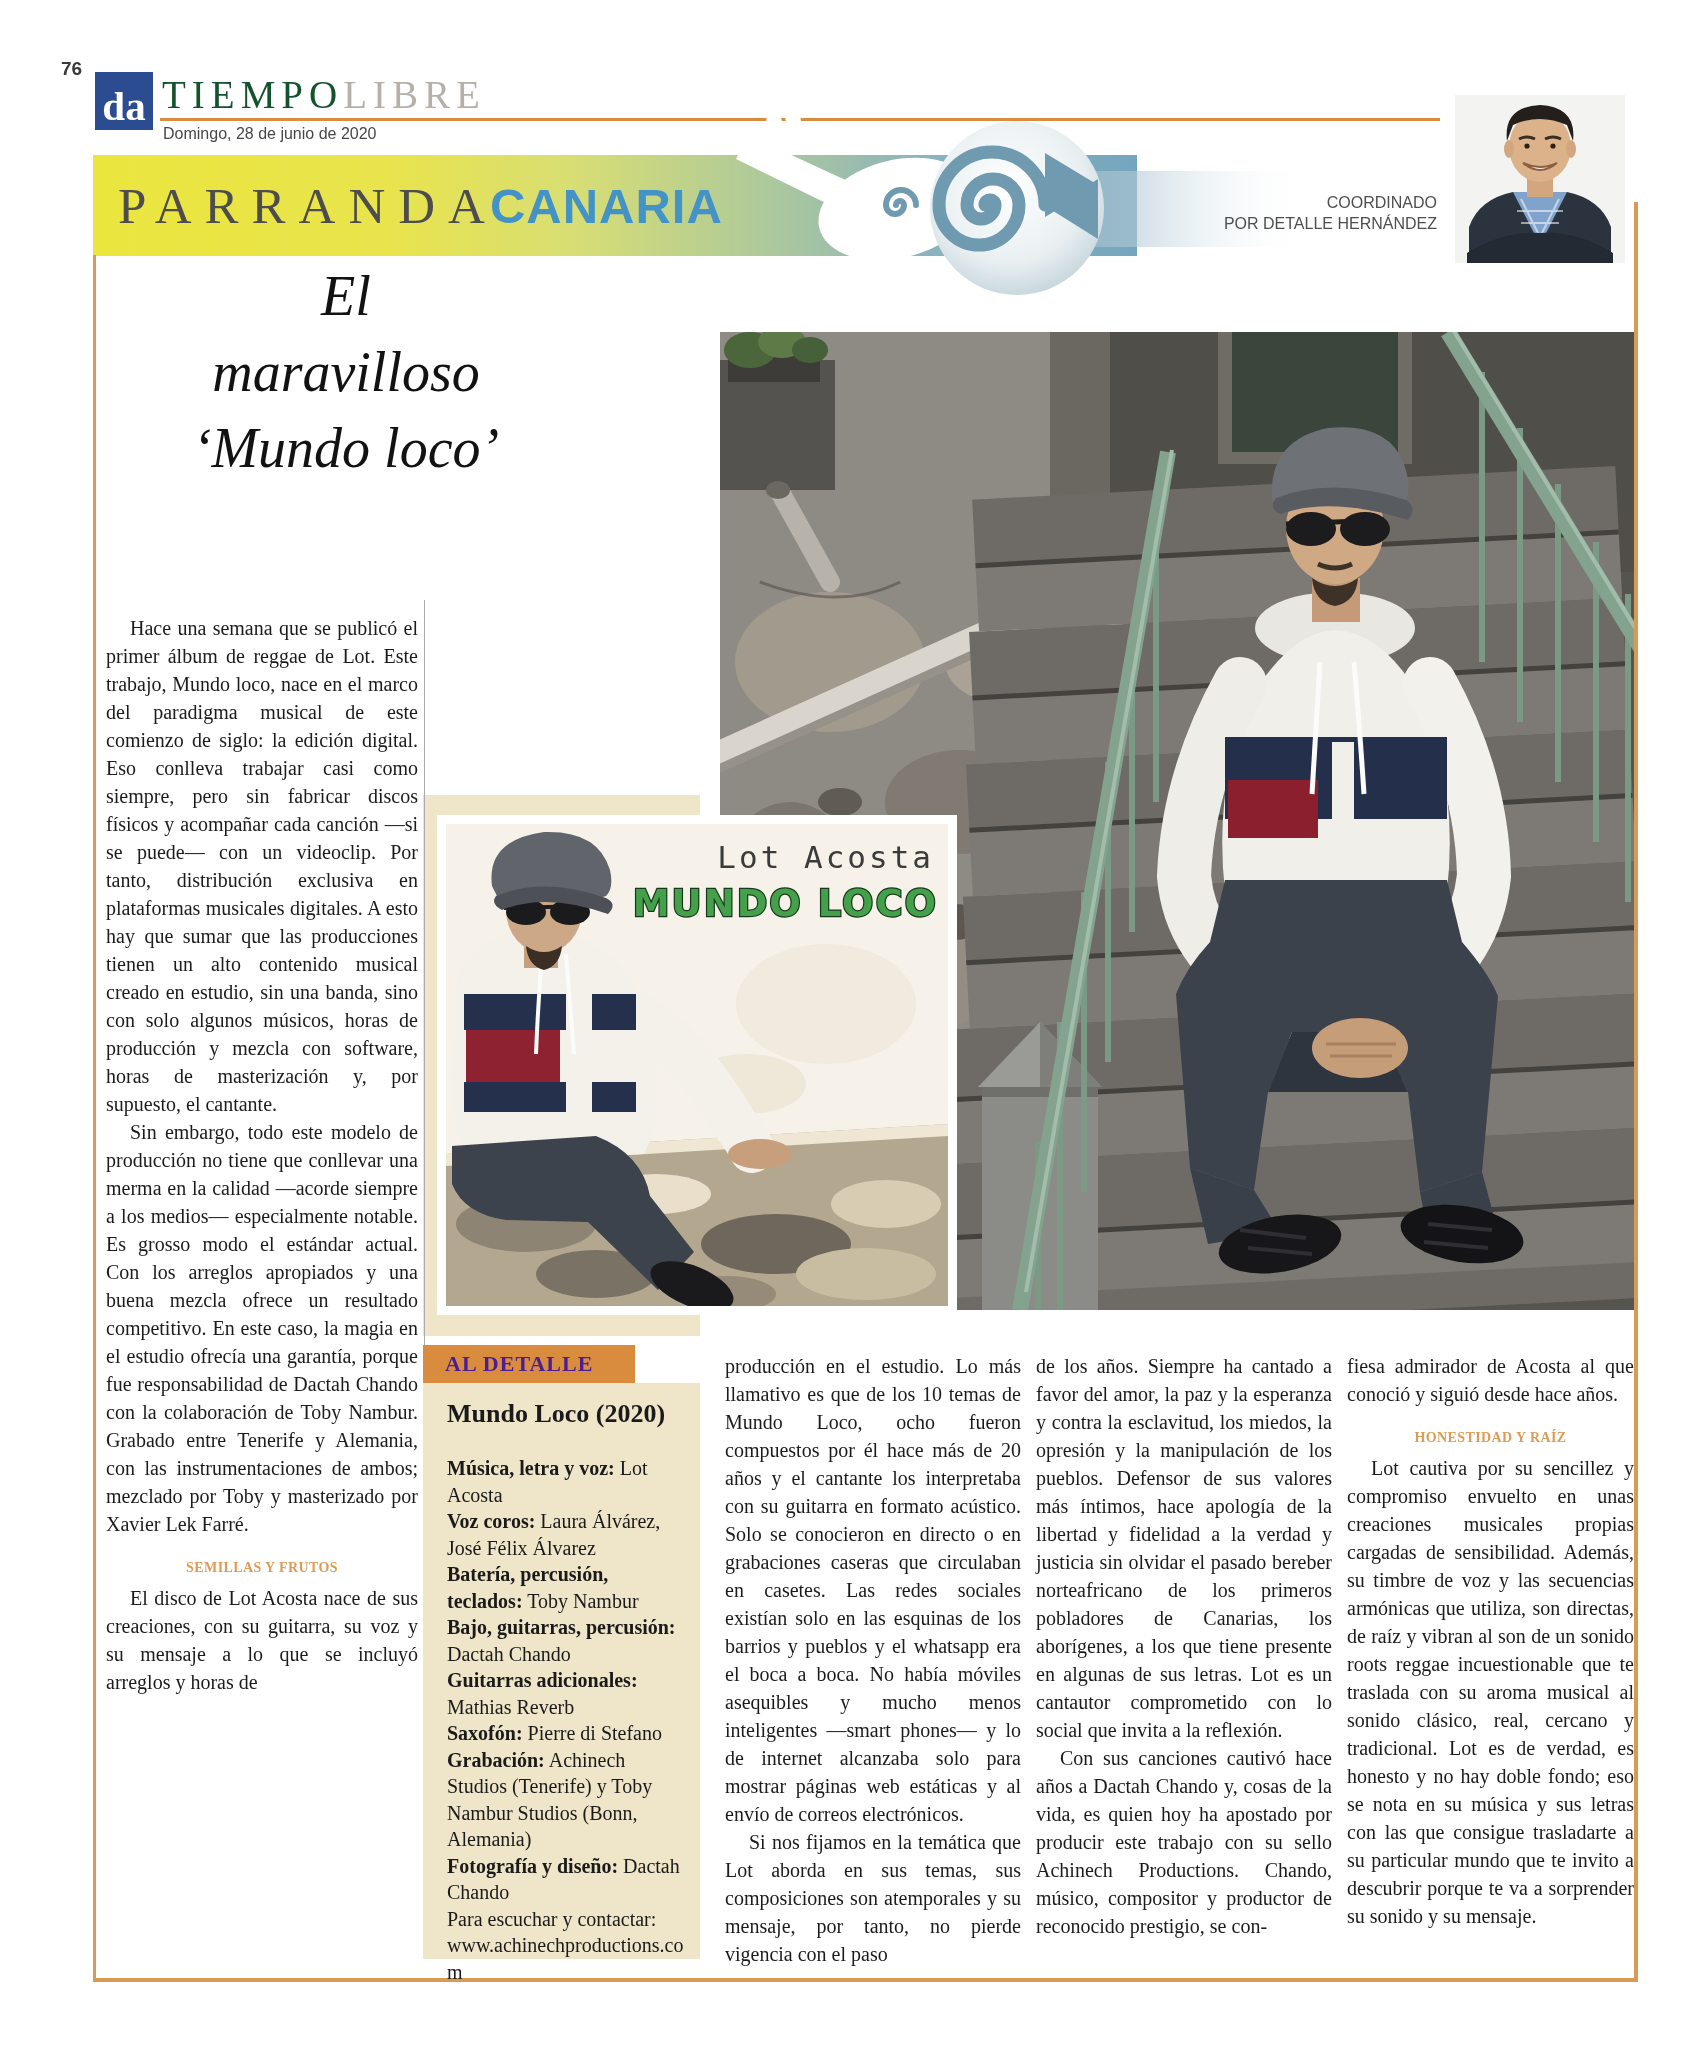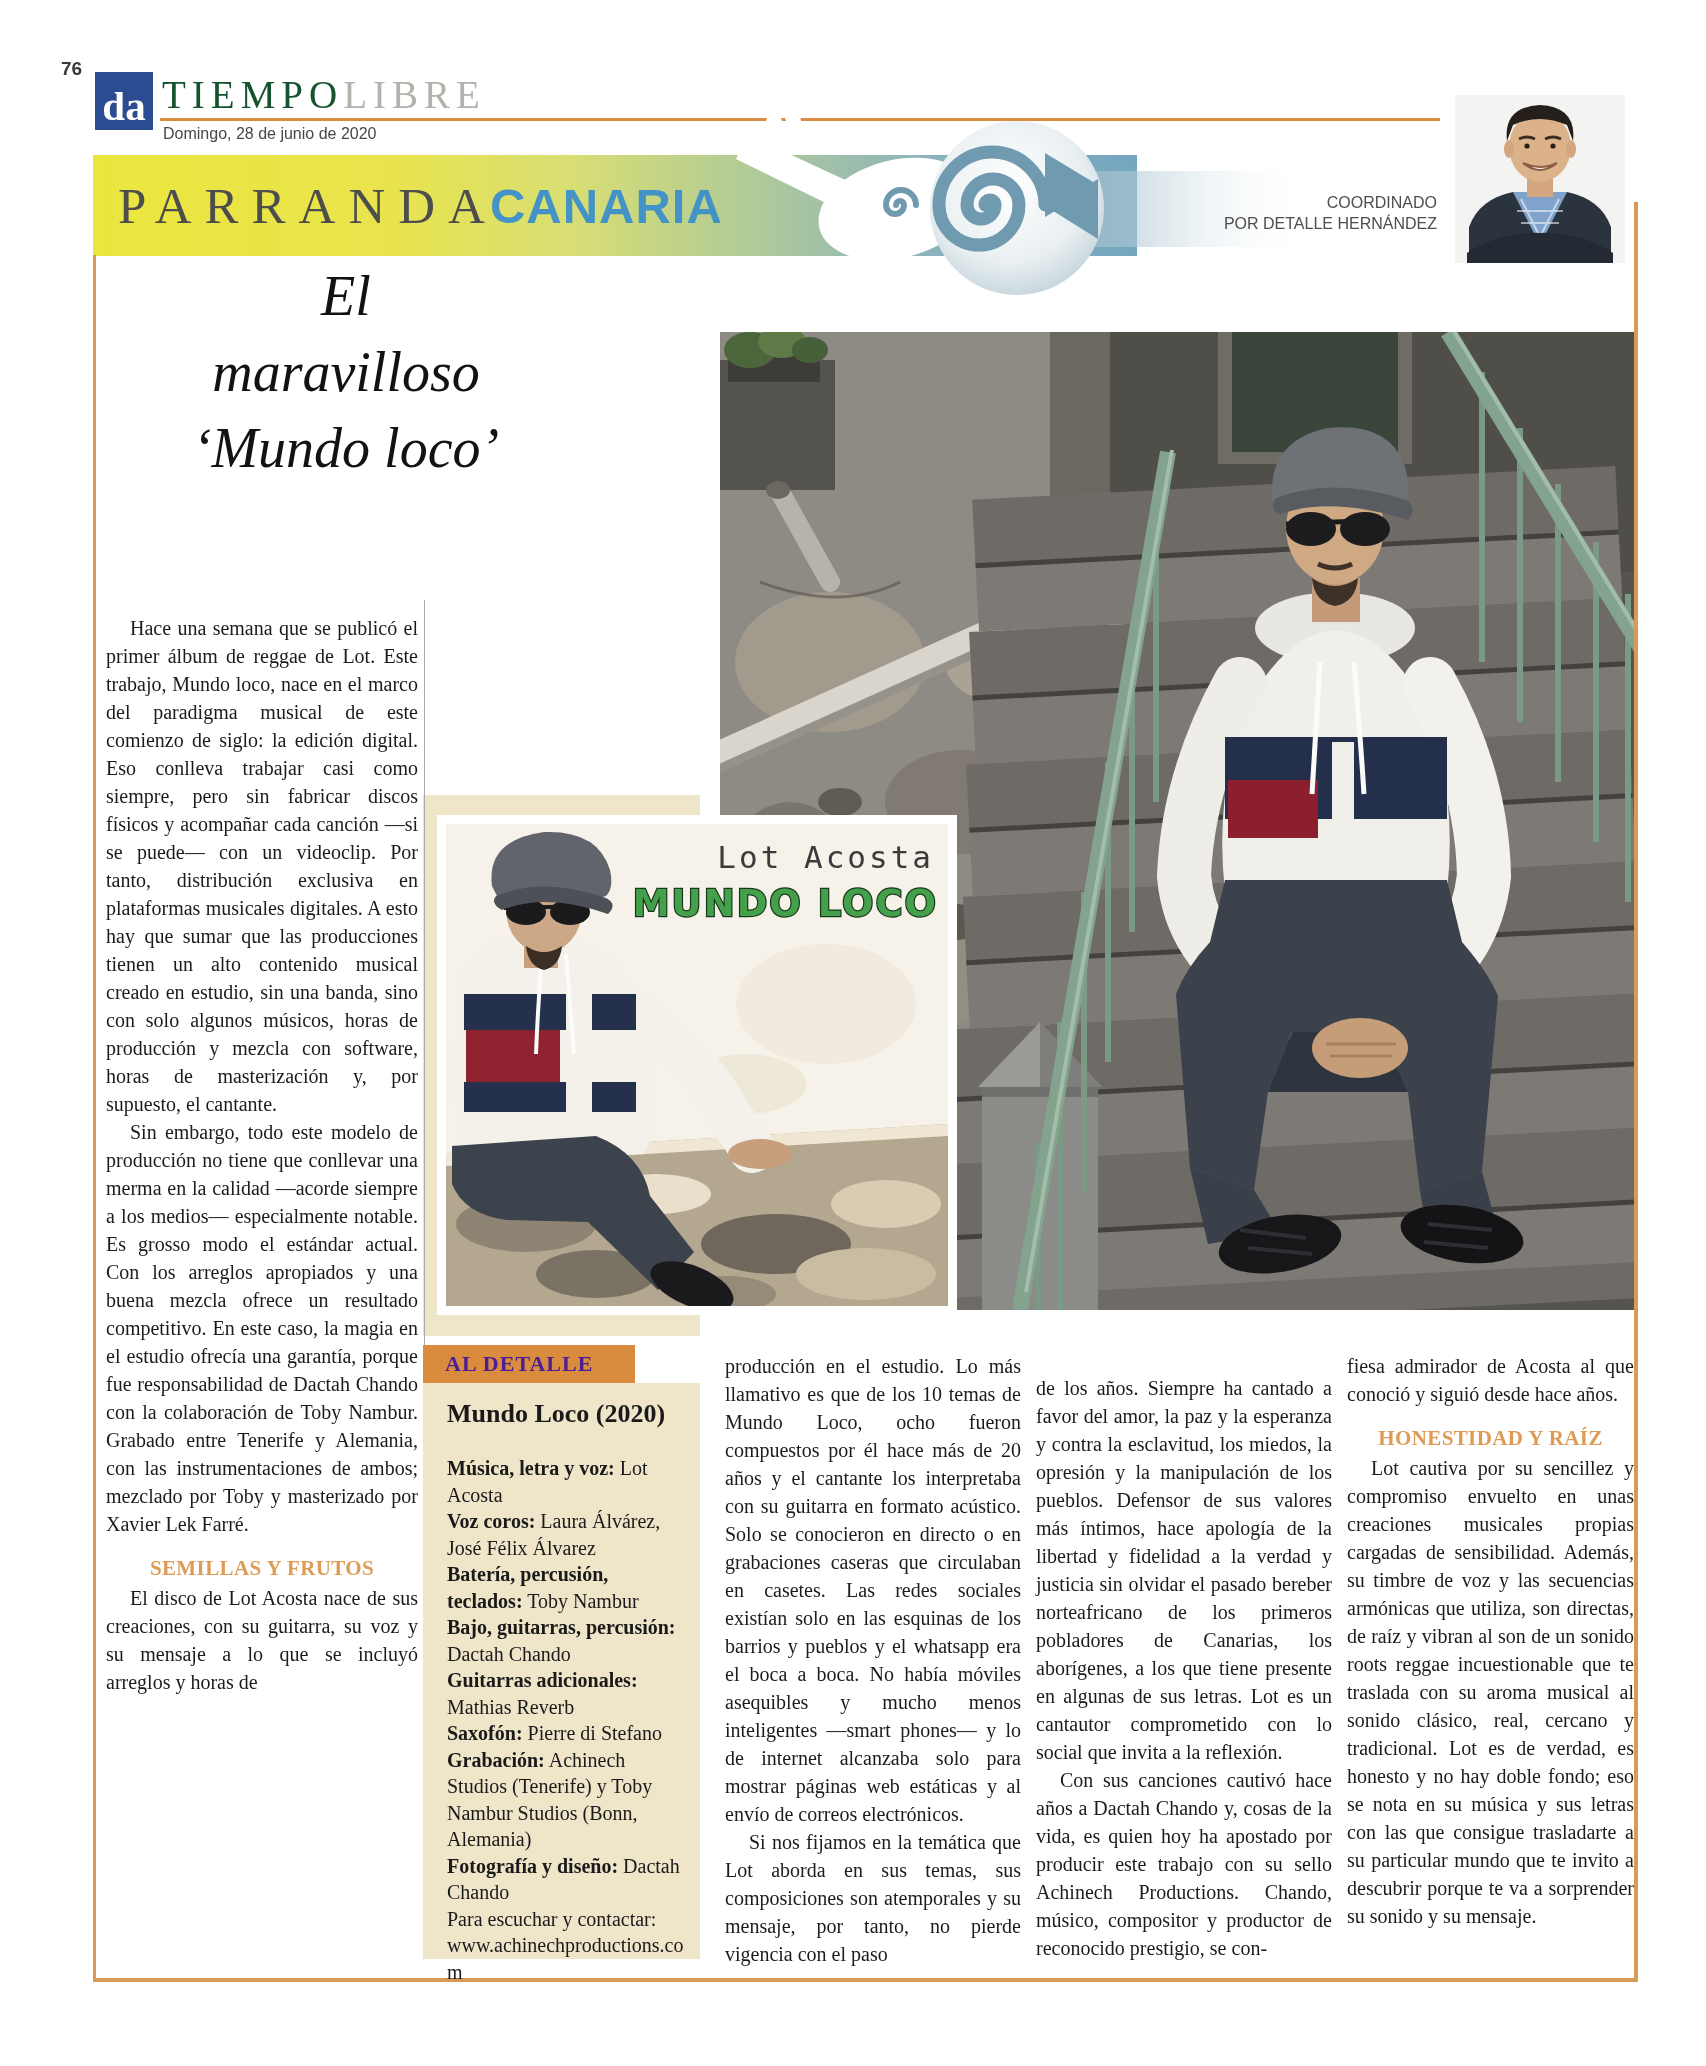--- a/index.html
+++ b/index.html
@@ -41,25 +41,25 @@
 
   
   .main-photo{left:720px;top:332px;width:914px;height:978px;}
   .beige-panel{left:423px;top:795px;width:277px;height:541px;background:#efe5c9;}
   .album-cover{left:437px;top:815px;width:520px;height:500px;background:#ffffff;padding:9px;box-sizing:border-box;}
 
   
   .col{font-size:20px;line-height:28px;text-align:justify;color:#1b1b1b;}
   .col p{margin:0;text-indent:24px;}
   .col p.noindent{text-indent:0;}
-  .section-head{text-align:center;font-weight:bold;color:#dd9b55;font-size:21px;
+  .section-head{text-align:center;font-weight:bold;color:#dd9b55;font-size:14px;
                 letter-spacing:.4px;margin:16px 0 2px;}
   .col1{left:106px;top:614px;width:312px;}
   .colB{left:725px;top:1352px;width:296px;}
-  .colC{left:1036px;top:1352px;width:296px;margin-top:22px;}
+  .colC{left:1036px;top:1352px;width:296px;}
   .colD{left:1347px;top:1352px;width:287px;}
   .col-rule{left:424px;top:600px;width:1px;height:1357px;background:#ababab;}
 
   
   .detail-head{left:423px;top:1345px;width:212px;height:43px;background:#d98c3e;color:#4c1d95;
       font-weight:bold;font-size:22px;letter-spacing:1px;line-height:38px;padding-left:22px;box-sizing:border-box;}
   .detail-box{left:423px;top:1383px;width:277px;height:576px;background:#efe5c9;box-sizing:border-box;
       padding:16px 14px 0 24px;}
   .detail-title{font-weight:bold;font-size:26px;margin:0 0 26px 0;}
   .credit{font-size:20px;line-height:26.5px;}

